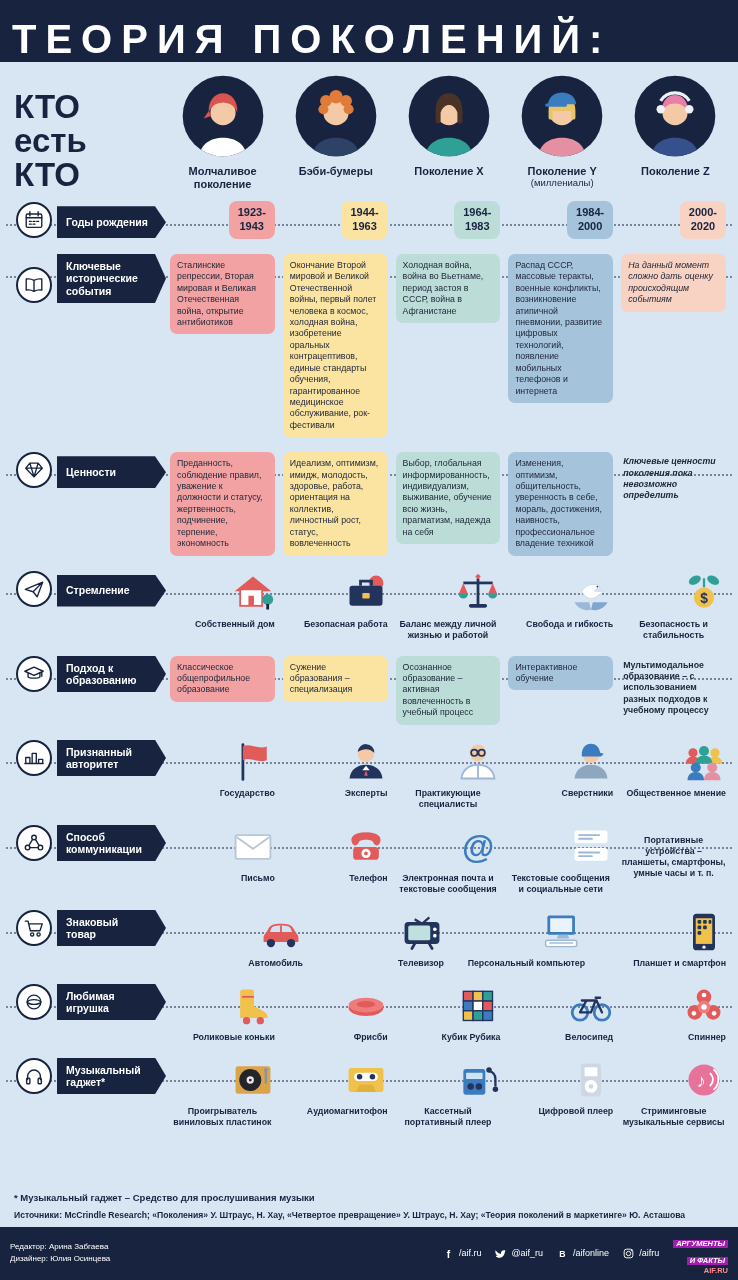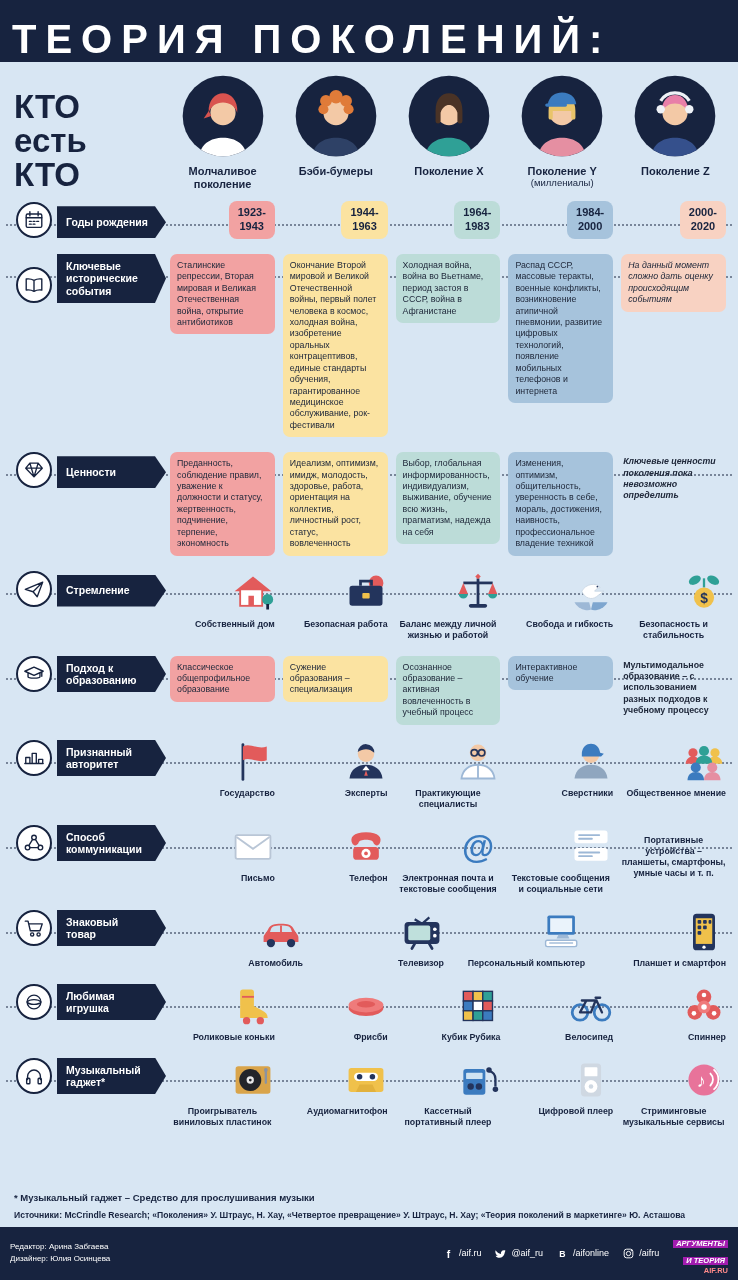--- a/index.html
+++ b/index.html
@@ -780,16 +780,16 @@
             <rect x="8" y="8" width="32" height="32" rx="9" fill="none" stroke="#fff" stroke-width="3.5"></rect>
             <circle cx="24" cy="24" r="8" fill="none" stroke="#fff" stroke-width="3.5"></circle>
             <circle cx="34.5" cy="13.5" r="2.5" fill="#fff"></circle>
           </svg>
         </span>
         <span>/aifru</span>
       </a>
     </div>
   <div class="aif-logo">
     <div><span class="aif-l">АРГУМЕНТЫ</span></div>
-    <div><span class="aif-l">И ТЕОРИЯ</span></div>
+    <div><span class="aif-l">И ФАКТЫ</span></div>
     <div class="aif-ru">AIF.RU</div>
   </div>
 </div>
 
 </body></html>

